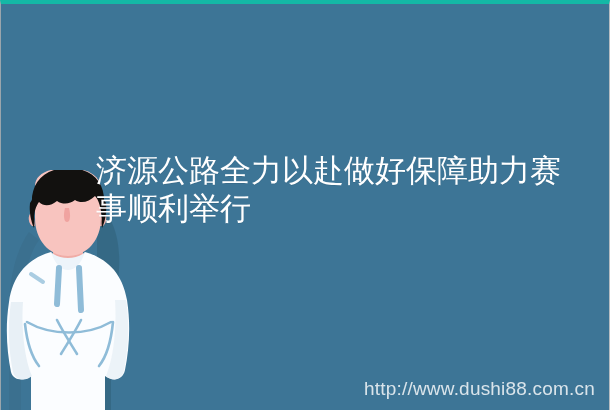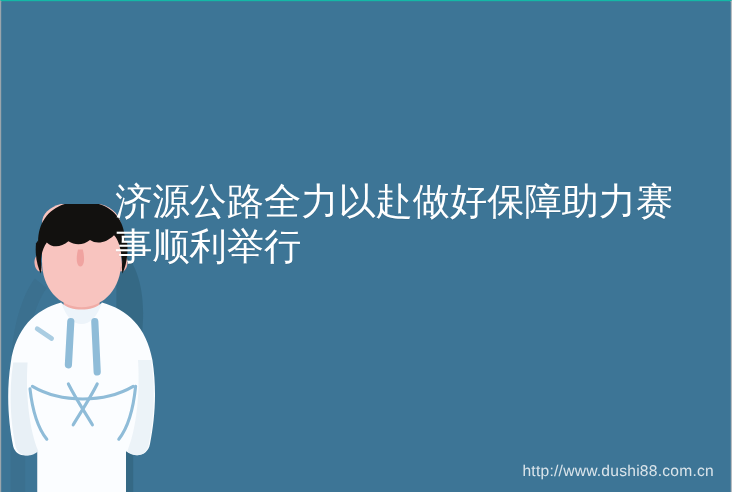--- a/index.html
+++ b/index.html
@@ -10,21 +10,21 @@
   #banner {
     position: relative;
     width: 610px;
     height: 410px;
     overflow: hidden;
     background: #3d7596;
     font-family: "Liberation Sans", "DejaVu Sans", sans-serif;
     box-sizing: border-box;
     border-left: 1px solid #9aa5ac;
     border-right: 1px solid #b6bcc1;
-    border-top: 1px solid #14b8a6;
+    border-top: 4px solid #14b8a6;
   }
 
   
   #headline {
     position: absolute;
     left: 95px;
     top: 148px;
     width: 490px;
     color: #ffffff;
     font-size: 31px;
@@ -34,21 +34,21 @@
     white-space: normal;
     text-shadow: 0 1px 0 rgba(0,0,0,0.07);
   }
 
   
   #watermark {
     position: absolute;
     right: 14px;
     bottom: 10px;
     color: #e8eef2;
-    font-size: 13px;
+    font-size: 19px;
     letter-spacing: 0.2px;
     opacity: 0.92;
   }
 
   
   #figure {
     position: absolute;
     left: 0;
     bottom: 0;
     width: 135px;

